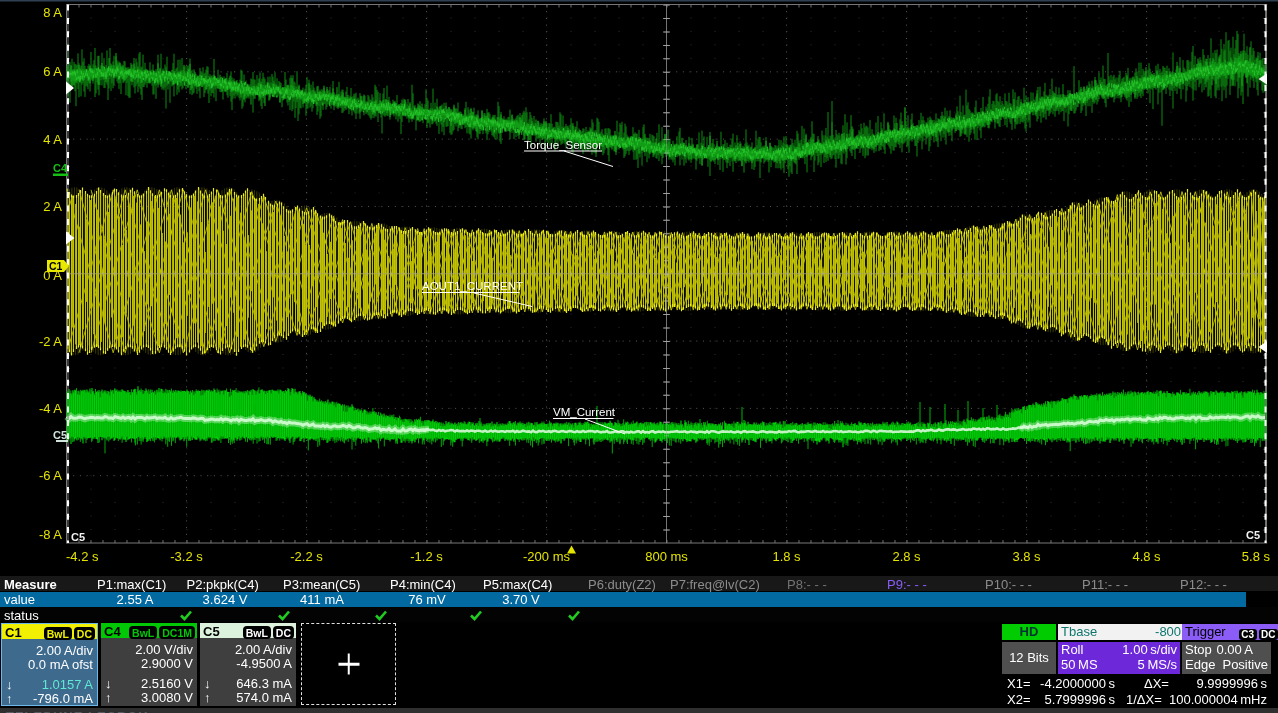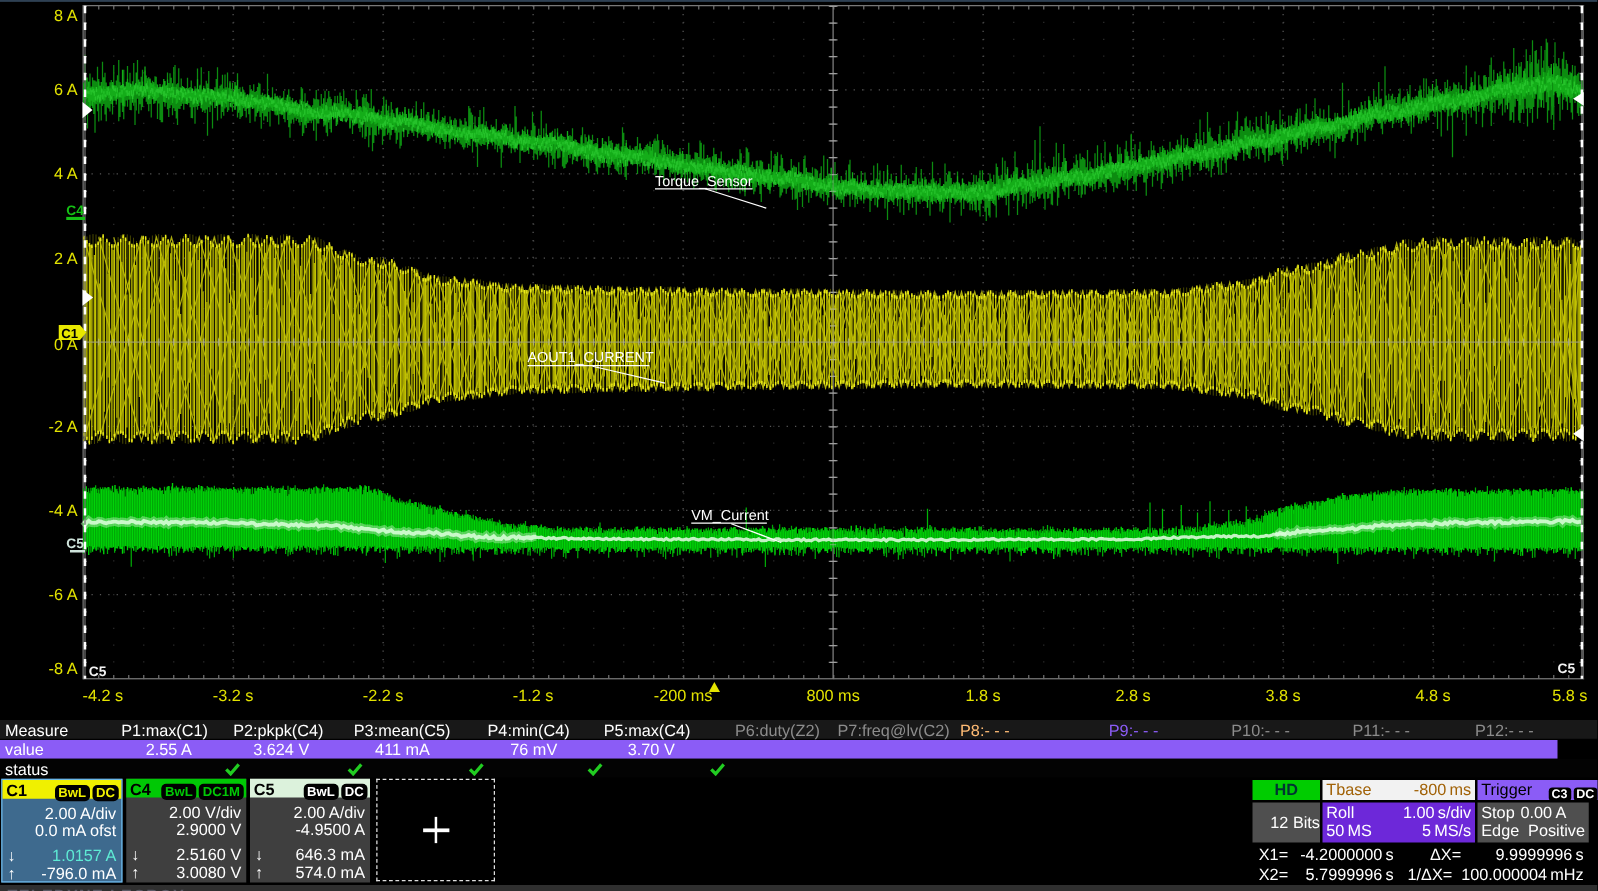--- a/index.html
+++ b/index.html
@@ -123,35 +123,35 @@
     <text x="546.5" y="561" text-anchor="middle" class="ax">-200 ms</text>
     <text x="666.5" y="561" text-anchor="middle" class="ax">800 ms</text>
     <text x="786.5" y="561" text-anchor="middle" class="ax">1.8 s</text>
     <text x="906.5" y="561" text-anchor="middle" class="ax">2.8 s</text>
     <text x="1026.5" y="561" text-anchor="middle" class="ax">3.8 s</text>
     <text x="1146.5" y="561" text-anchor="middle" class="ax">4.8 s</text>
     <text x="1270" y="561" text-anchor="end" class="ax">5.8 s</text>
 <polygon points="571.5,545.5 567,553.5 576,553.5" fill="#e3e300"></polygon>
 </svg>
 <div class="mrow" style="top:576px;height:15px;background:#181818">
-    <span class="ml" style="font-weight:normal">Measure</span>
+    <span class="ml" style="font-weight:bold">Measure</span>
     <span class="mc" style="left:97px;width:120px;color:#fff">P1:max(C1)</span>
     <span class="mc" style="left:186.5px;width:120px;color:#fff">P2:pkpk(C4)</span>
     <span class="mc" style="left:283px;width:120px;color:#fff">P3:mean(C5)</span>
     <span class="mc" style="left:390px;width:120px;color:#fff">P4:min(C4)</span>
     <span class="mc" style="left:483px;width:120px;color:#fff">P5:max(C4)</span>
     <span class="mc" style="left:588px;width:120px;color:#8c8c8c">P6:duty(Z2)</span>
     <span class="mc" style="left:670px;width:120px;color:#8c8c8c">P7:freq@lv(C2)</span>
-    <span class="mc" style="left:768px;width:120px;color:#fdba74">P8:- - -</span>
+    <span class="mc" style="left:787px;width:120px;color:#737373">P8:- - -</span>
     <span class="mc" style="left:887px;width:120px;color:#8b5cf6">P9:- - -</span>
     <span class="mc" style="left:985px;width:120px;color:#8c8c8c">P10:- - -</span>
     <span class="mc" style="left:1082px;width:120px;color:#8c8c8c">P11:- - -</span>
     <span class="mc" style="left:1180px;width:120px;color:#8c8c8c">P12:- - -</span>
   </div>
-<div class="mrow" style="top:591.5px;height:15.5px;background:#8b5cf6;width:1246px">
+<div class="mrow" style="top:591.5px;height:15.5px;background:#0369a1;width:1246px">
     <span class="ml">value</span>
     <span class="mv" style="left:80px;width:110px">2.55 A</span>
     <span class="mv" style="left:170px;width:110px">3.624 V</span>
     <span class="mv" style="left:267px;width:110px">411 mA</span>
     <span class="mv" style="left:372px;width:110px">76 mV</span>
     <span class="mv" style="left:466px;width:110px">3.70 V</span>
   </div>
 <div class="mrow" style="top:607px;height:15px;background:#030303">
     <span class="ml">status</span>
     <svg style="position:absolute;left:179px;top:3px" width="14" height="11">
@@ -205,22 +205,22 @@
     <div style="position:absolute;right:4px;top:52.5px;color:#fff">646.3 mA</div>
     <div style="position:absolute;left:4px;top:66.5px;color:#fff">↑</div>
     <div style="position:absolute;right:4px;top:66.5px;color:#fff">574.0 mA</div>
   </div>
 <div style="position:absolute;left:301px;top:623px;width:95px;height:82px;border:1.5px dashed #e0e0e0;">
 <div style="position:absolute;left:50%;top:50%;width:21px;height:2.5px;background:#fff;transform:translate(-50%,-50%)"></div>
 <div style="position:absolute;left:50%;top:50%;width:2.5px;height:21px;background:#fff;transform:translate(-50%,-50%)"></div>
   </div>
 
 <div style="position:absolute;left:1002px;top:624px;width:54px;height:16px;background:#00cc00;text-align:center;font:bold 13px 'Liberation Sans',sans-serif;color:#033;line-height:16px">HD</div>
-<div style="position:absolute;left:1002px;top:641.5px;width:54px;height:32px;background:#4f4f4f;text-align:right;font:13px 'Liberation Sans',sans-serif;color:#fff;line-height:32px">12 Bits</div>
-<div style="position:absolute;left:1058px;top:624px;width:122px;height:16px;background:#f2f2f2;font:13px 'Liberation Sans',sans-serif;color:#a16207;line-height:16px">
+<div style="position:absolute;left:1002px;top:641.5px;width:54px;height:32px;background:#4f4f4f;text-align:center;font:13px 'Liberation Sans',sans-serif;color:#fff;line-height:32px">12 Bits</div>
+<div style="position:absolute;left:1058px;top:624px;width:146px;height:16px;background:#f2f2f2;font:13px 'Liberation Sans',sans-serif;color:#0f766e;line-height:16px">
     <span style="position:absolute;left:3px">Tbase</span>
     <span style="position:absolute;right:3px">-800 ms</span>
   </div>
 <div style="position:absolute;left:1058px;top:641.5px;width:122px;height:32px;background:#6d28d9;font:13px 'Liberation Sans',sans-serif;color:#fff">
 <span style="position:absolute;left:3px;top:0.5px">Roll</span>
     <span style="position:absolute;right:3px;top:0.5px">1.00 s/div</span>
 <span style="position:absolute;left:3px;top:15.5px">50 MS</span>
     <span style="position:absolute;right:3px;top:15.5px">5 MS/s</span>
   </div>
 <div style="position:absolute;left:1182px;top:624px;width:97px;height:16px;background:#8b5cf6;font:13px 'Liberation Sans',sans-serif;color:#000;line-height:16px">

